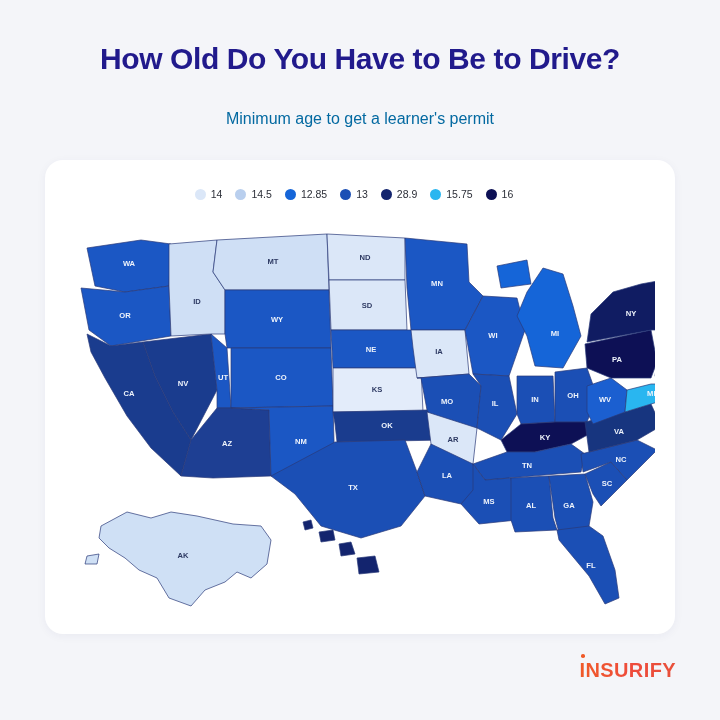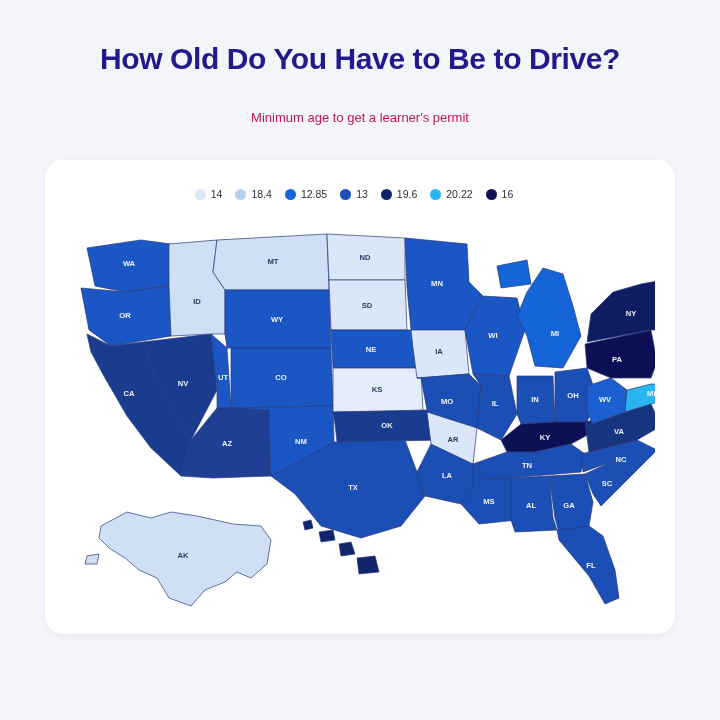--- a/index.html
+++ b/index.html
@@ -23,23 +23,23 @@
     text-align: center;
     font-size: 30px;
     font-weight: bold;
     letter-spacing: -0.4px;
     color: #211a8c;
   }
   .subtitle {
     position: absolute;
     top: 110px; left: 0; width: 720px;
     text-align: center;
-    font-size: 13px;
+    font-size: 16px;
     font-weight: 500;
-    color: #be185d;
+    color: #0369a1;
   }
 
   
   .card {
     position: absolute;
     left: 45px; top: 160px;
     width: 630px; height: 474px;
     background: #ffffff;
     border-radius: 18px;
     box-shadow: 0 2px 10px rgba(30,40,90,0.05);
@@ -128,37 +128,37 @@
 
   <div class="card">
 
     <div class="legend" id="legend">
         <div class="legend-item">
           <span class="legend-dot" style="background: rgb(219, 231, 248);"></span>
           <span class="legend-label">14</span>
         </div>
         <div class="legend-item">
           <span class="legend-dot" style="background: rgb(185, 207, 238);"></span>
-          <span class="legend-label">18.4</span>
+          <span class="legend-label">14.5</span>
         </div>
         <div class="legend-item">
           <span class="legend-dot" style="background: rgb(21, 101, 216);"></span>
           <span class="legend-label">12.85</span>
         </div>
         <div class="legend-item">
           <span class="legend-dot" style="background: rgb(27, 79, 181);"></span>
           <span class="legend-label">13</span>
         </div>
         <div class="legend-item">
           <span class="legend-dot" style="background: rgb(19, 36, 110);"></span>
-          <span class="legend-label">19.6</span>
+          <span class="legend-label">28.9</span>
         </div>
         <div class="legend-item">
           <span class="legend-dot" style="background: rgb(41, 182, 240);"></span>
-          <span class="legend-label">20.22</span>
+          <span class="legend-label">15.75</span>
         </div>
         <div class="legend-item">
           <span class="legend-dot" style="background: rgb(13, 16, 85);"></span>
           <span class="legend-label">16</span>
         </div>
       </div>
 
     <div class="map-wrap">
       <svg viewBox="0 0 590 400" xmlns="http://www.w3.org/2000/svg">
         <g id="states-group">
@@ -267,14 +267,17 @@
             <text x="566" y="88" class="lbl">NY</text>
             <text x="640" y="40" class="lbl">ME</text>
             <text x="622" y="82" class="lbl">MA</text>
             <text x="588" y="168" class="lbl">MD</text>
             <text x="118" y="330" class="lbl dark">AK</text>
           </g>
       </svg>
     </div>
   </div>
 
+  <div class="logo">
+    <span class="logo-text">INSURIFY</span>
+  </div>
 
 </div>
 
 </body></html>

